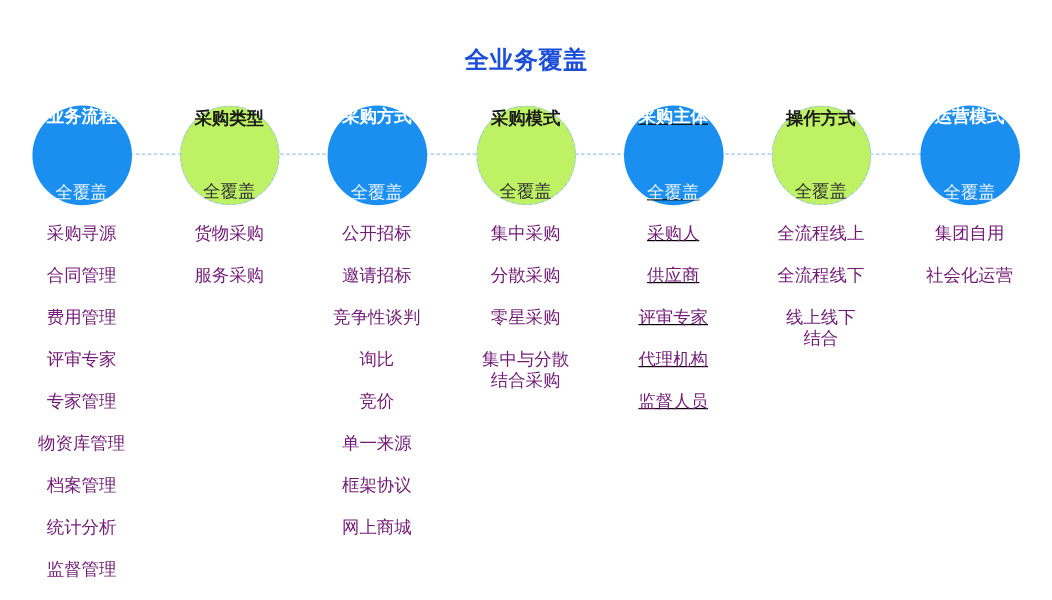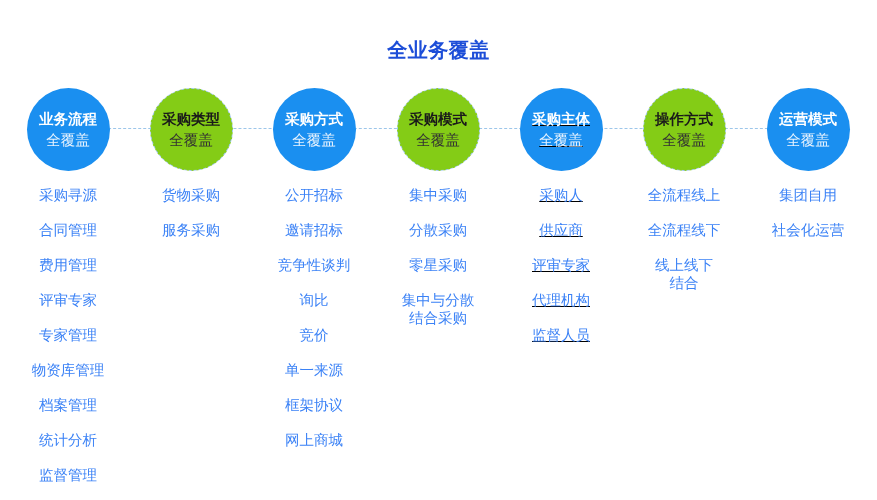--- a/index.html
+++ b/index.html
@@ -42,31 +42,31 @@
       flex-direction: column;
       align-items: center;
     }
     .circle {
       width: 83px;
       height: 83px;
       border-radius: 50%;
       display: flex;
       flex-direction: column;
       align-items: center;
-      justify-content: center;
+      justify-content: space-between;
       box-sizing: border-box;
       position: relative;
       z-index: 2;
     }
     .circle.solid {
       background: #1a8ff0;
       color: #ffffff;
     }
     .circle.dashed {
-      background: #84cc16;
+      background: #bef264;
       border: 1.5px dashed #9cc6ea;
       color: #1a1a1a;
     }
     .circle-title {
       font-size: 14.5px;
       font-weight: bold;
       line-height: 20px;
       white-space: nowrap;
     }
     .circle-sub {
@@ -79,21 +79,21 @@
     .circle.dashed .circle-sub { color: #333333; }
     .items {
       margin-top: 14px;
       display: flex;
       flex-direction: column;
       align-items: center;
       width: 140px;
     }
     .item {
       font-size: 14.5px;
-      color: #3b82f6;
+      color: #701a75;
       text-align: center;
       line-height: 18px;
       height: 35px;
       box-sizing: border-box;
       padding-top: 1px;
       white-space: pre-line;
     }
   </style>
 </head>
 <body>

